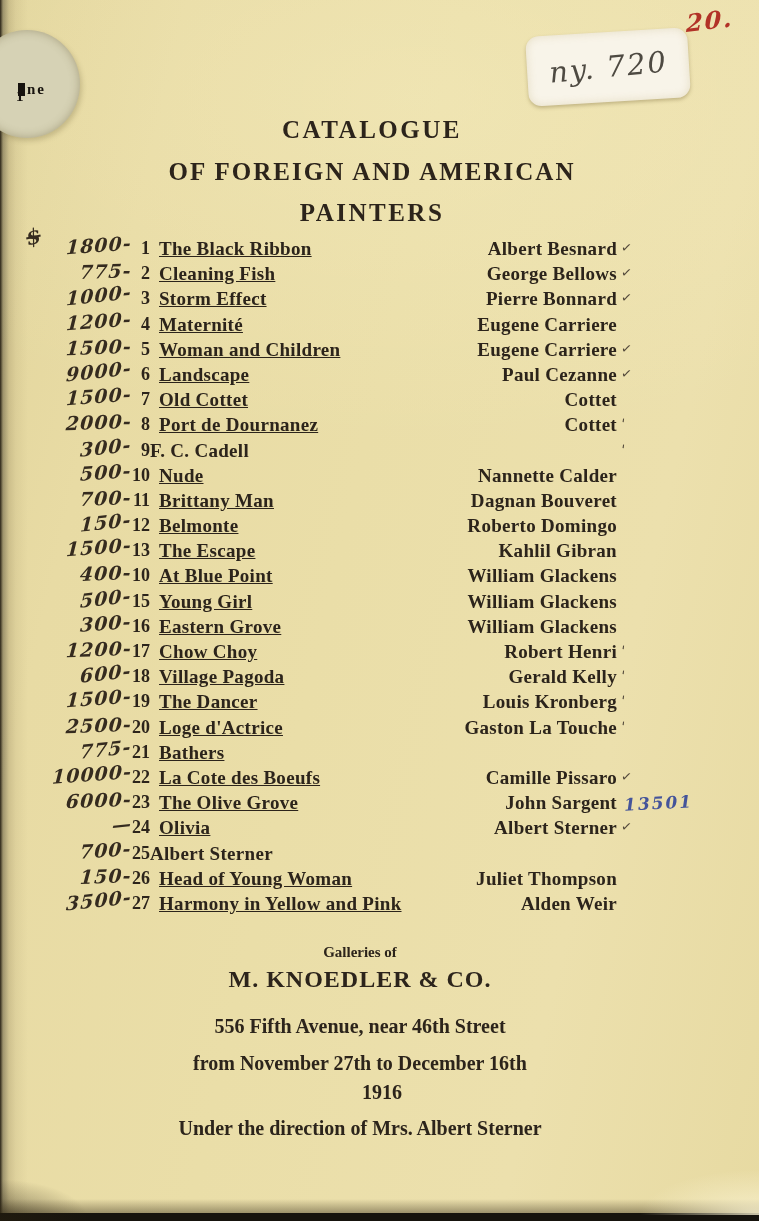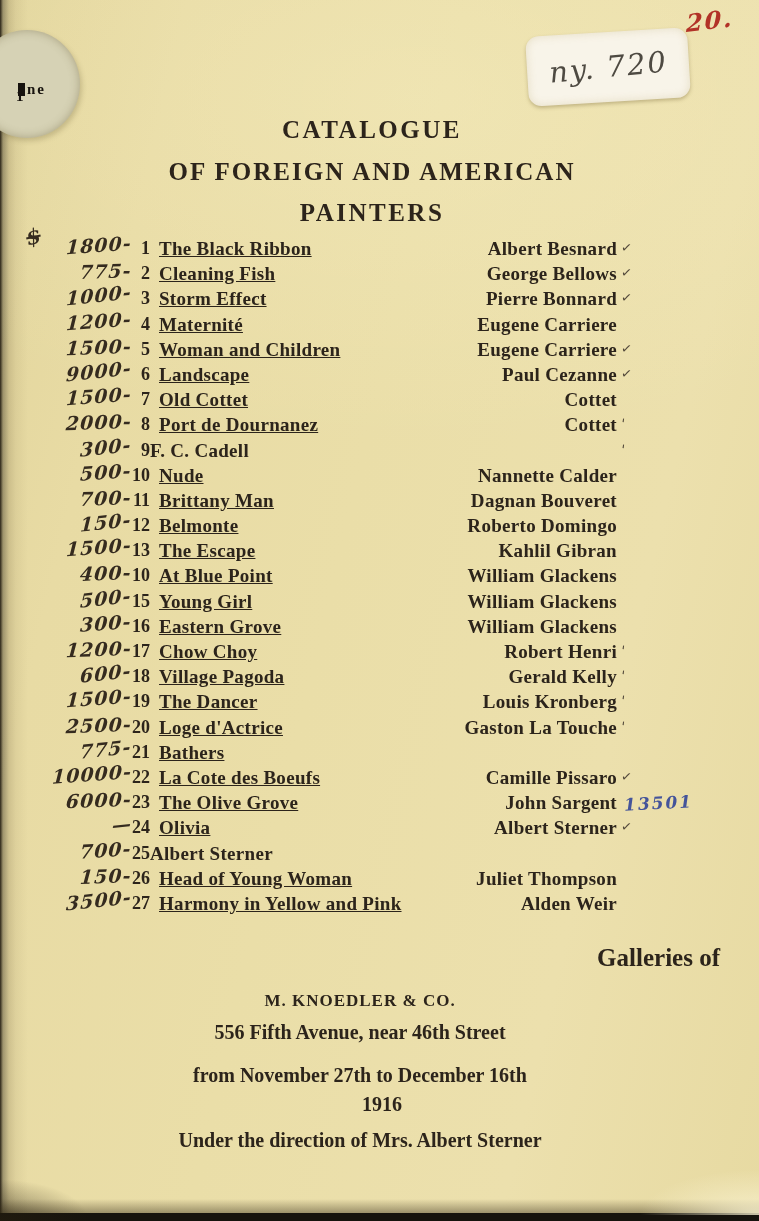--- a/index.html
+++ b/index.html
@@ -67,23 +67,23 @@
   .ttl{flex:1;padding-left:9px;font-weight:bold;font-size:19px;letter-spacing:0.3px;text-decoration:underline;}
   .artist{text-align:right;font-weight:bold;font-size:19px;letter-spacing:0.3px;white-space:nowrap;}
   .mark{position:absolute;left:621px;top:-1px;font-family:"DejaVu Sans",sans-serif;font-size:13px;
     color:#52483a;transform:rotate(8deg);}
   .note{position:absolute;left:624px;top:1px;font-family:"DejaVu Serif",serif;font-style:italic;
     font-weight:bold;font-size:17px;color:var(--blue);letter-spacing:2px;transform:rotate(-3deg);white-space:nowrap;}
 
   
   .footer{position:absolute;left:0;top:944px;width:720px;text-align:center;color:var(--ink);}
   .footer div{font-weight:bold;}
-  .f1{font-size:25px;margin-bottom:19px;text-align:right;}
-  .f2{font-size:17px;letter-spacing:1px;margin-bottom:10px;}
-  .f3{font-size:20px;margin-bottom:20px;}
+  .f1{font-size:15px;margin-bottom:5px;}
+  .f2{font-size:24px;letter-spacing:1px;margin-bottom:22px;}
+  .f3{font-size:20px;margin-bottom:14px;}
   .f4{font-size:20px;margin-bottom:6px;}
   .f5{font-size:20px;margin-bottom:13px;padding-left:44px;}
   .f6{font-size:20px;}
 </style>
 </head>
 <body>
 
 <div class="page">
 
   <div class="binding-left"></div>

